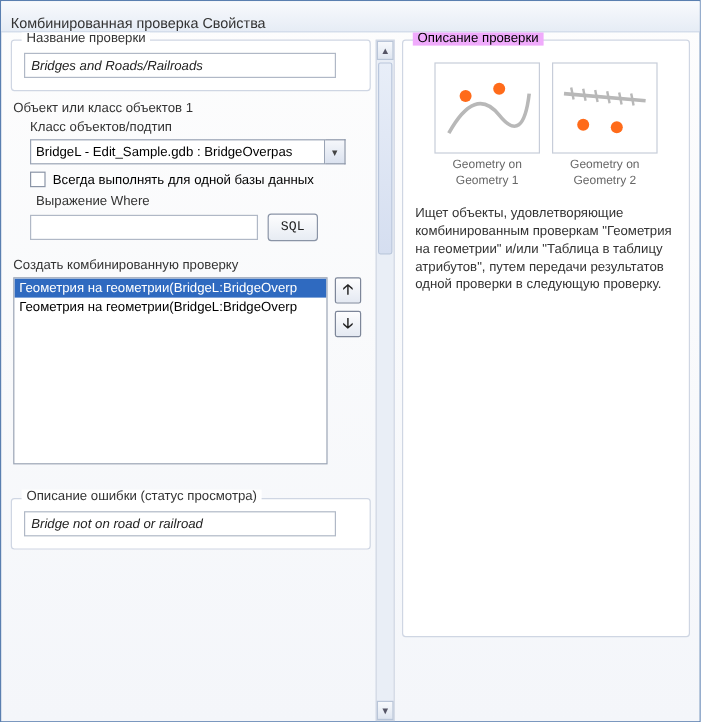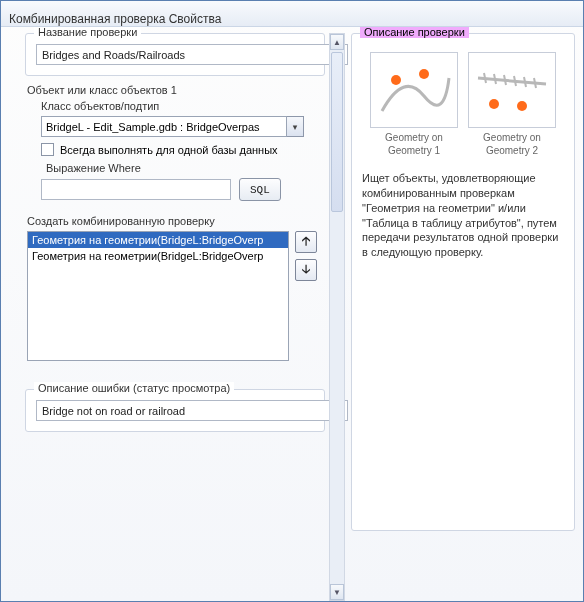--- a/index.html
+++ b/index.html
@@ -25,21 +25,21 @@
       border-bottom: 1px solid #cbd6e6;
       padding: 0 8px;
       display: flex;
       align-items: flex-end;
       color: #333;
       font-size: 12px;
     }
     .content {
       flex: 1;
       display: flex;
-      padding: 6px 8px 0 24px;
+      padding: 6px 8px 0 8px;
       gap: 4px;
       overflow: hidden;
     }
     .left-col {
       width: 300px;
       display: flex;
       flex-direction: column;
       gap: 8px;
     }
     .scroll-col {
@@ -105,21 +105,21 @@
     }
     input[type=text] {
       height: 21px;
       border: 1px solid #b0b8c6;
       background: #fff;
       padding: 2px 5px;
       font-family: inherit;
       font-size: 11px;
       color: #222;
     }
-    .full-input { width: 312px; }
+    .full-input { width: 260px; font-style: italic; }
     .combo-row { display:flex; align-items:flex-end; margin-left:14px; }
     .combo {
       width: 246px;
       height: 21px;
       border: 1px solid #9aa4b5;
       background: #fff;
       display:flex;align-items:center;
       padding: 0 4px;
       font-size:11px;
       overflow:hidden;white-space:nowrap;
@@ -140,21 +140,21 @@
       height:23px;
       padding:0 10px;
       border:1px solid #8a94a6;
       border-radius:3px;
       background:linear-gradient(#fdfdfe,#e7ecf3);
       font-family:Liberation Mono, monospace;font-size:11px;color:#222;
       display:inline-flex;align-items:center;justify-content:center;
       cursor:pointer;
     }
     .listbox{
-      width:262px;height:130px;
+      width:262px;height:156px;
       border:1px solid #9aa4b5;
       background:#fff;
       overflow:hidden;
       font-size:11px;
     }
     .listbox .item{padding:2px 4px;white-space:nowrap;overflow:hidden;}
     .listbox .item.selected{background:#2f6ac0;color:#fff;}
     .list-row{display:flex;gap:6px;}
     .arrow-col{display:flex;flex-direction:column;gap:6px;padding-top:0;}
     .arrow-btn{

